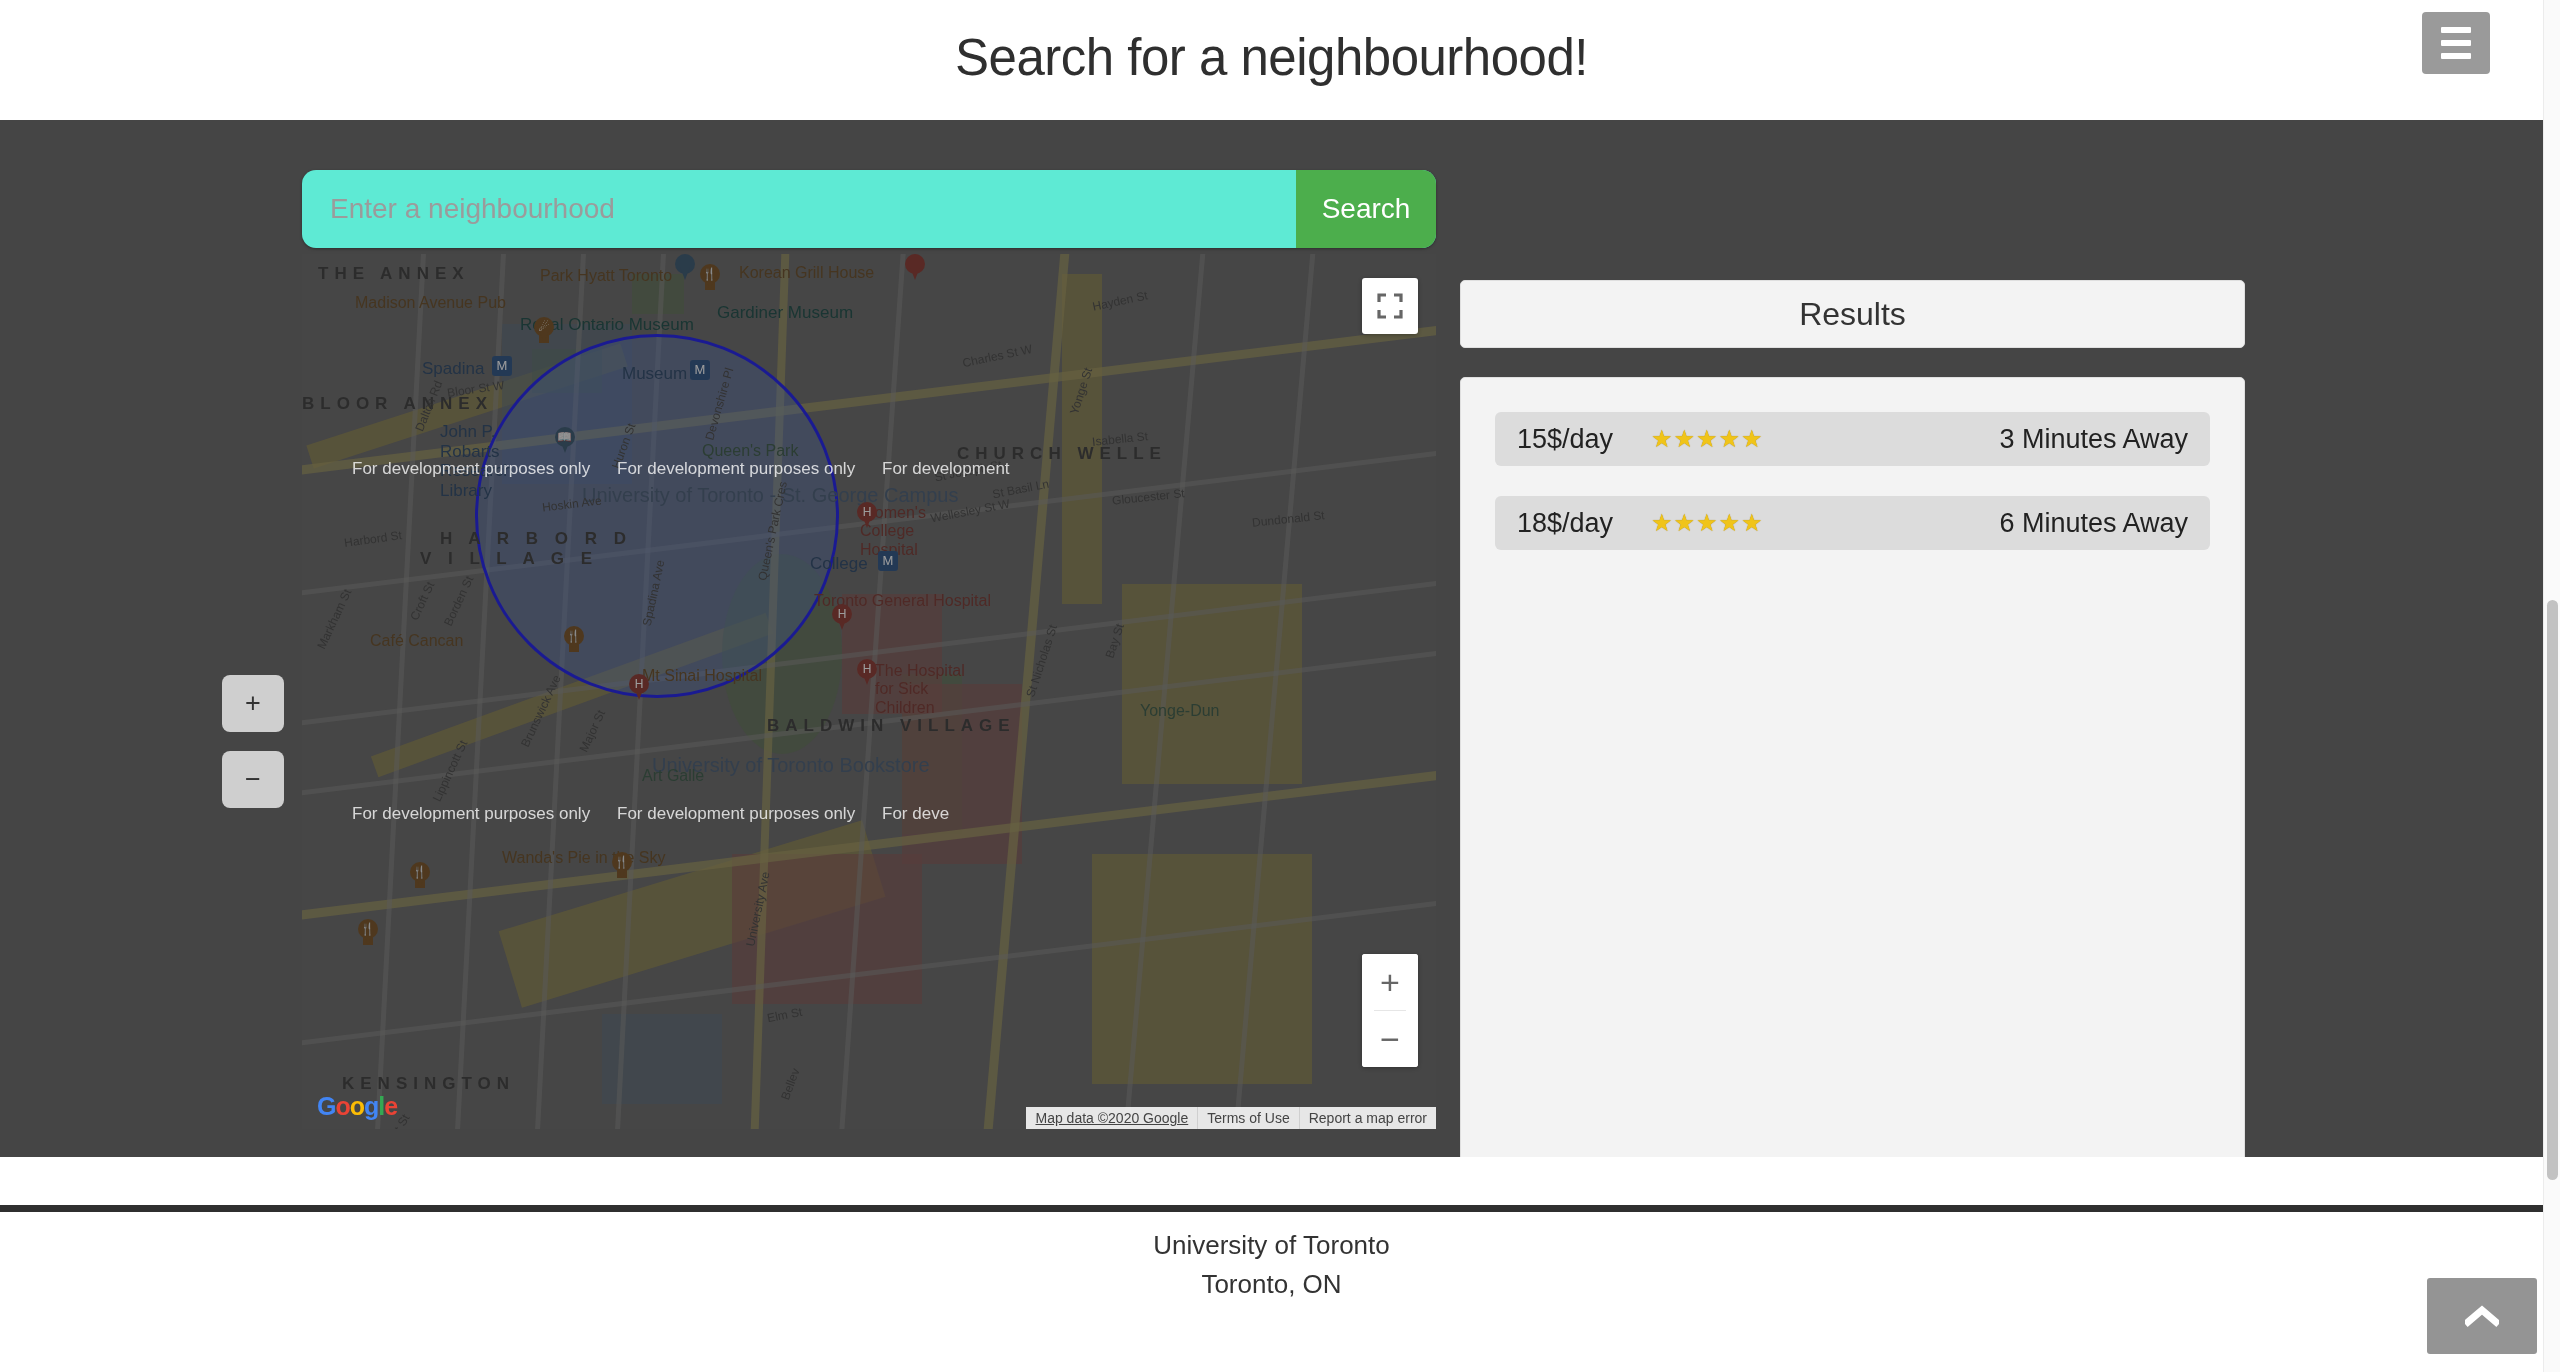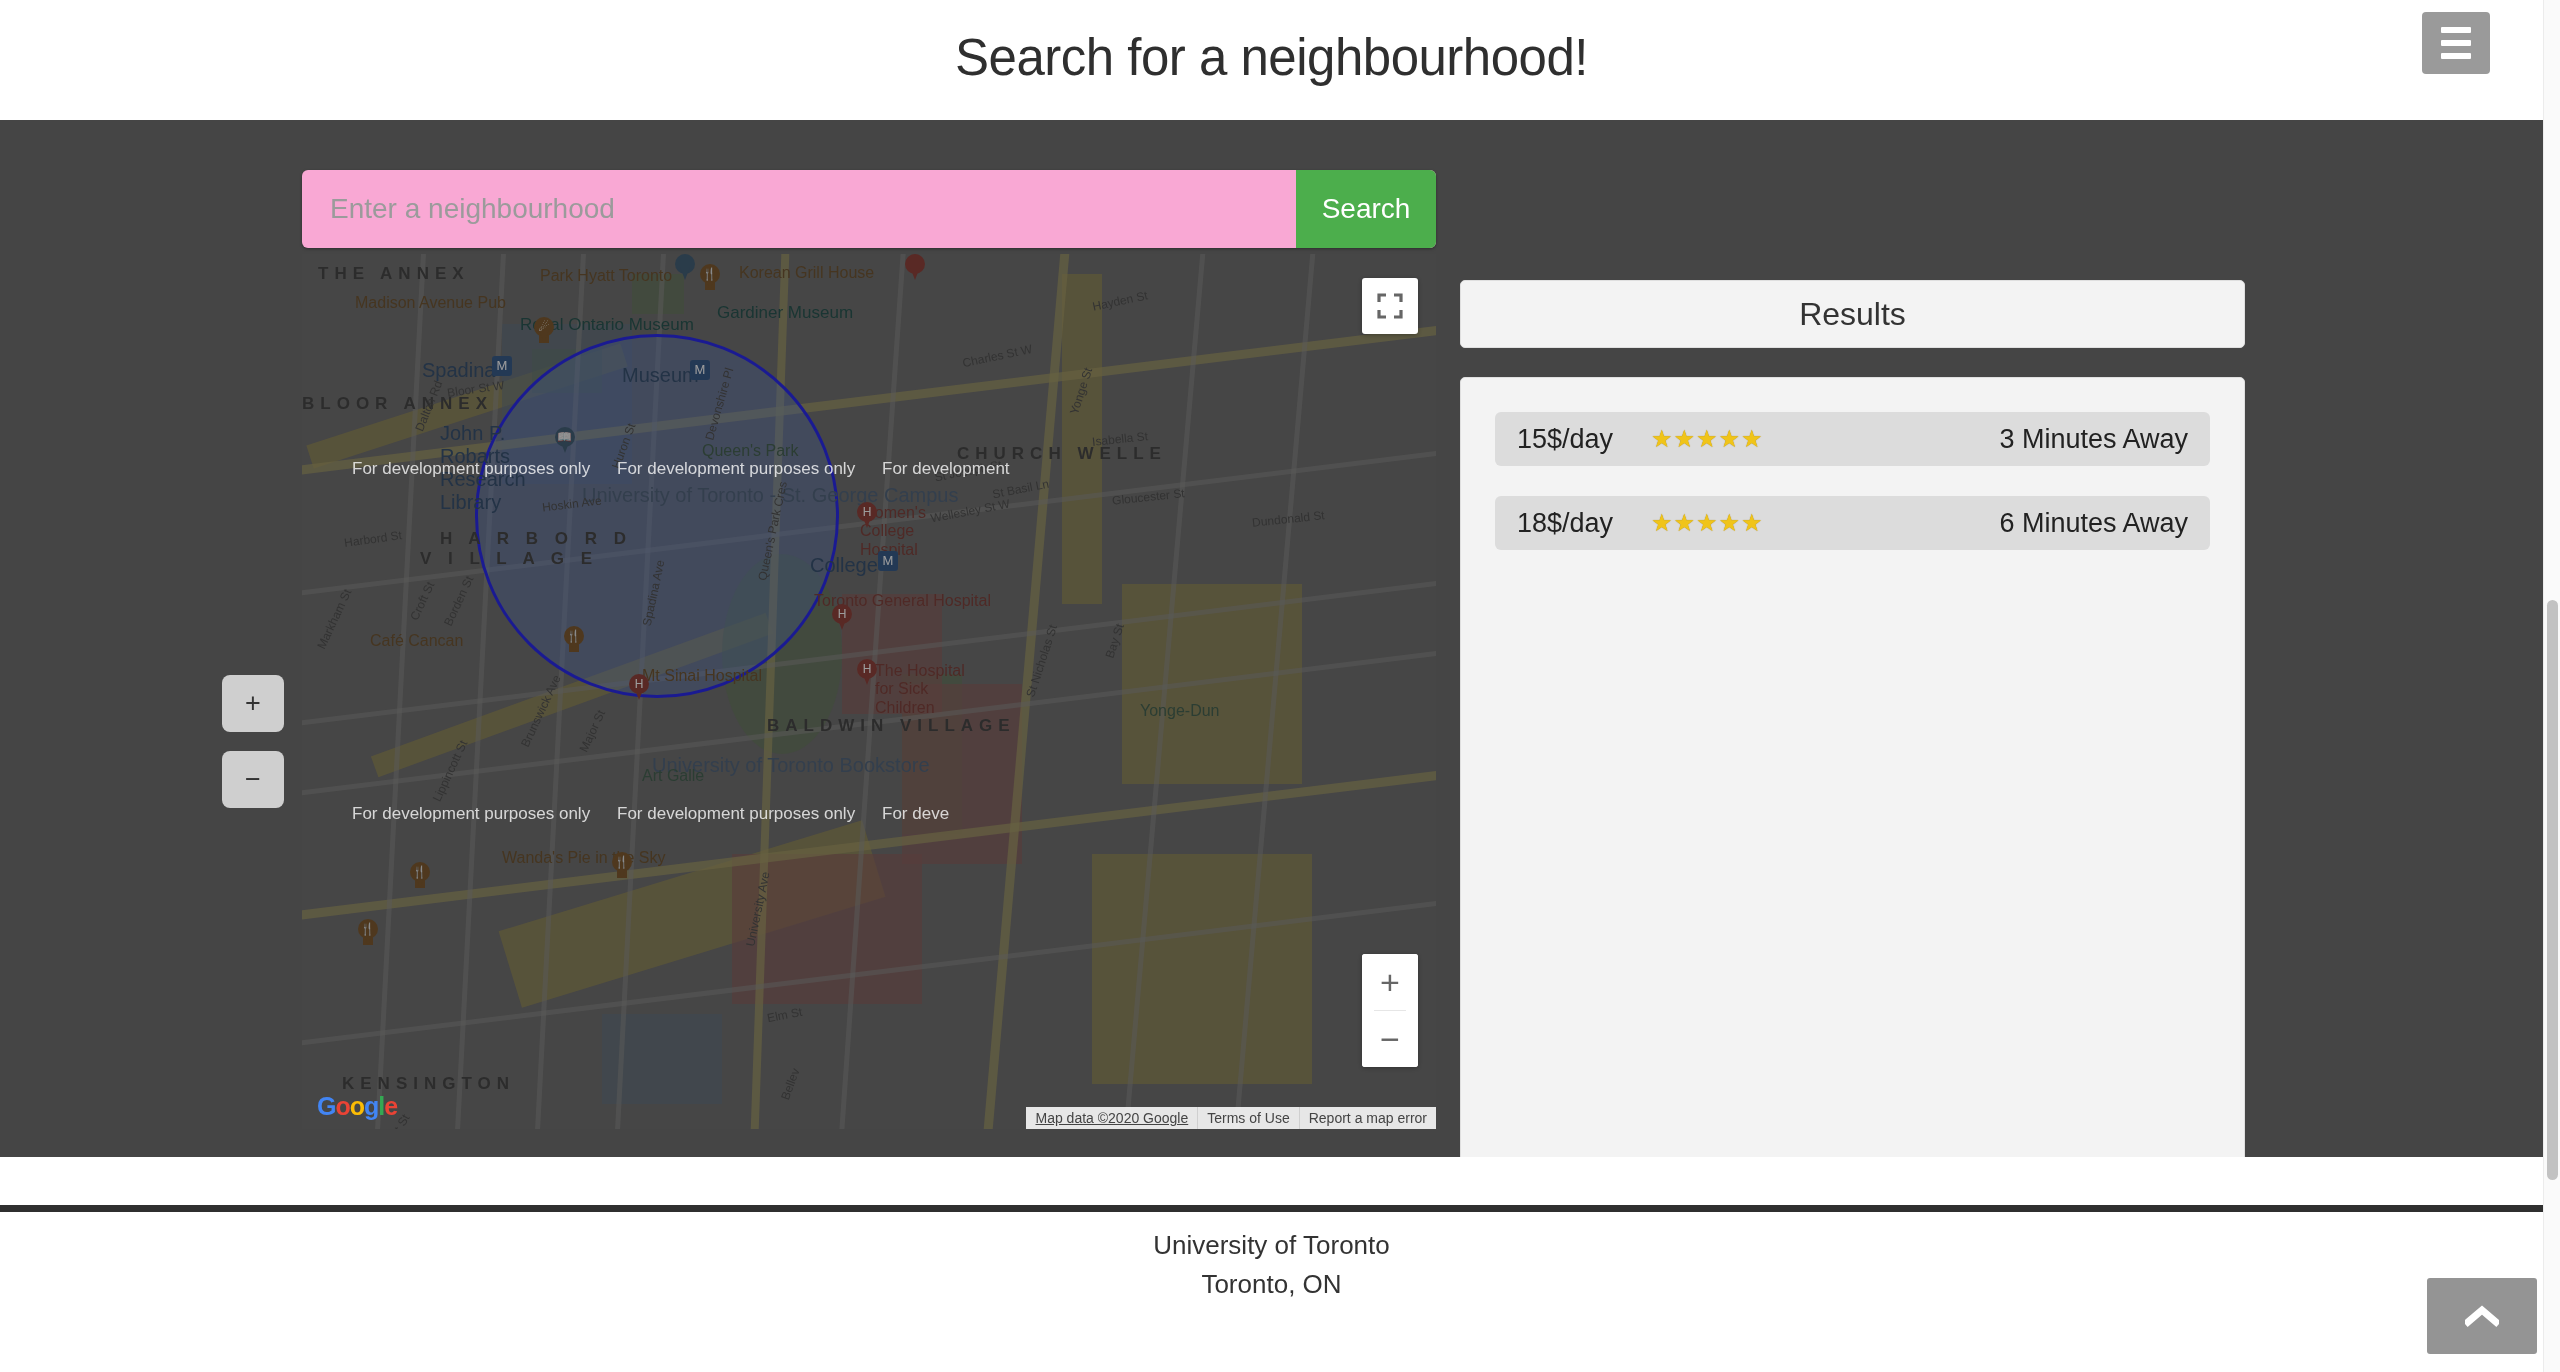--- a/index.html
+++ b/index.html
@@ -41,22 +41,22 @@
   .dark-section {
     position: absolute; left: 0; top: 120px;
     width: 2543px; height: 1037px;
     background: #454545;
   }
 
   
   .search-wrap {
     position: absolute; left: 302px; top: 50px;
     width: 1134px; height: 78px;
-    background: #f9a8d4;
-    border-radius: 6px;
+    background: #5eead4;
+    border-radius: 14px;
     box-shadow: 0 1px 3px rgba(0,0,0,.35);
     display: flex; overflow: hidden;
   }
   .search-input {
     flex: 1; border: none; outline: none;
     padding: 0 28px;
     font-family: "Liberation Sans", sans-serif;
     font-size: 28px; color: #555;
     background: transparent;
   }
@@ -120,21 +120,21 @@
   
   .mlabel {
     position: absolute;
     font-family: "Liberation Sans", sans-serif;
     white-space: nowrap;
     pointer-events: none;
   }
   .mlabel.area  { color: #3f3f3f; font-size: 17px; letter-spacing: 6px; font-weight: 600; }
   .mlabel.poi   { color: #6b4f2a; font-size: 16px; }
   .mlabel.hosp  { color: #7a3a34; font-size: 16px; }
-  .mlabel.trans { color: #2f4a6b; font-size: 20px; }
+  .mlabel.trans { color: #2f4a6b; font-size: 17px; }
   .mlabel.park  { color: #3d5c4a; font-size: 16px; }
   .mlabel.street{ color: #4a4a4a; font-size: 12px; }
   .mlabel.big   { color: #4b5f78; font-size: 20px; line-height: 1.15; text-align: center; }
   .mlabel.museum{ color: #1f4f4a; font-size: 17px; }
 
   .wm {
     position: absolute;
     color: rgba(255,255,255,.78);
     font-size: 17px;
     font-family: "Liberation Sans", sans-serif;

